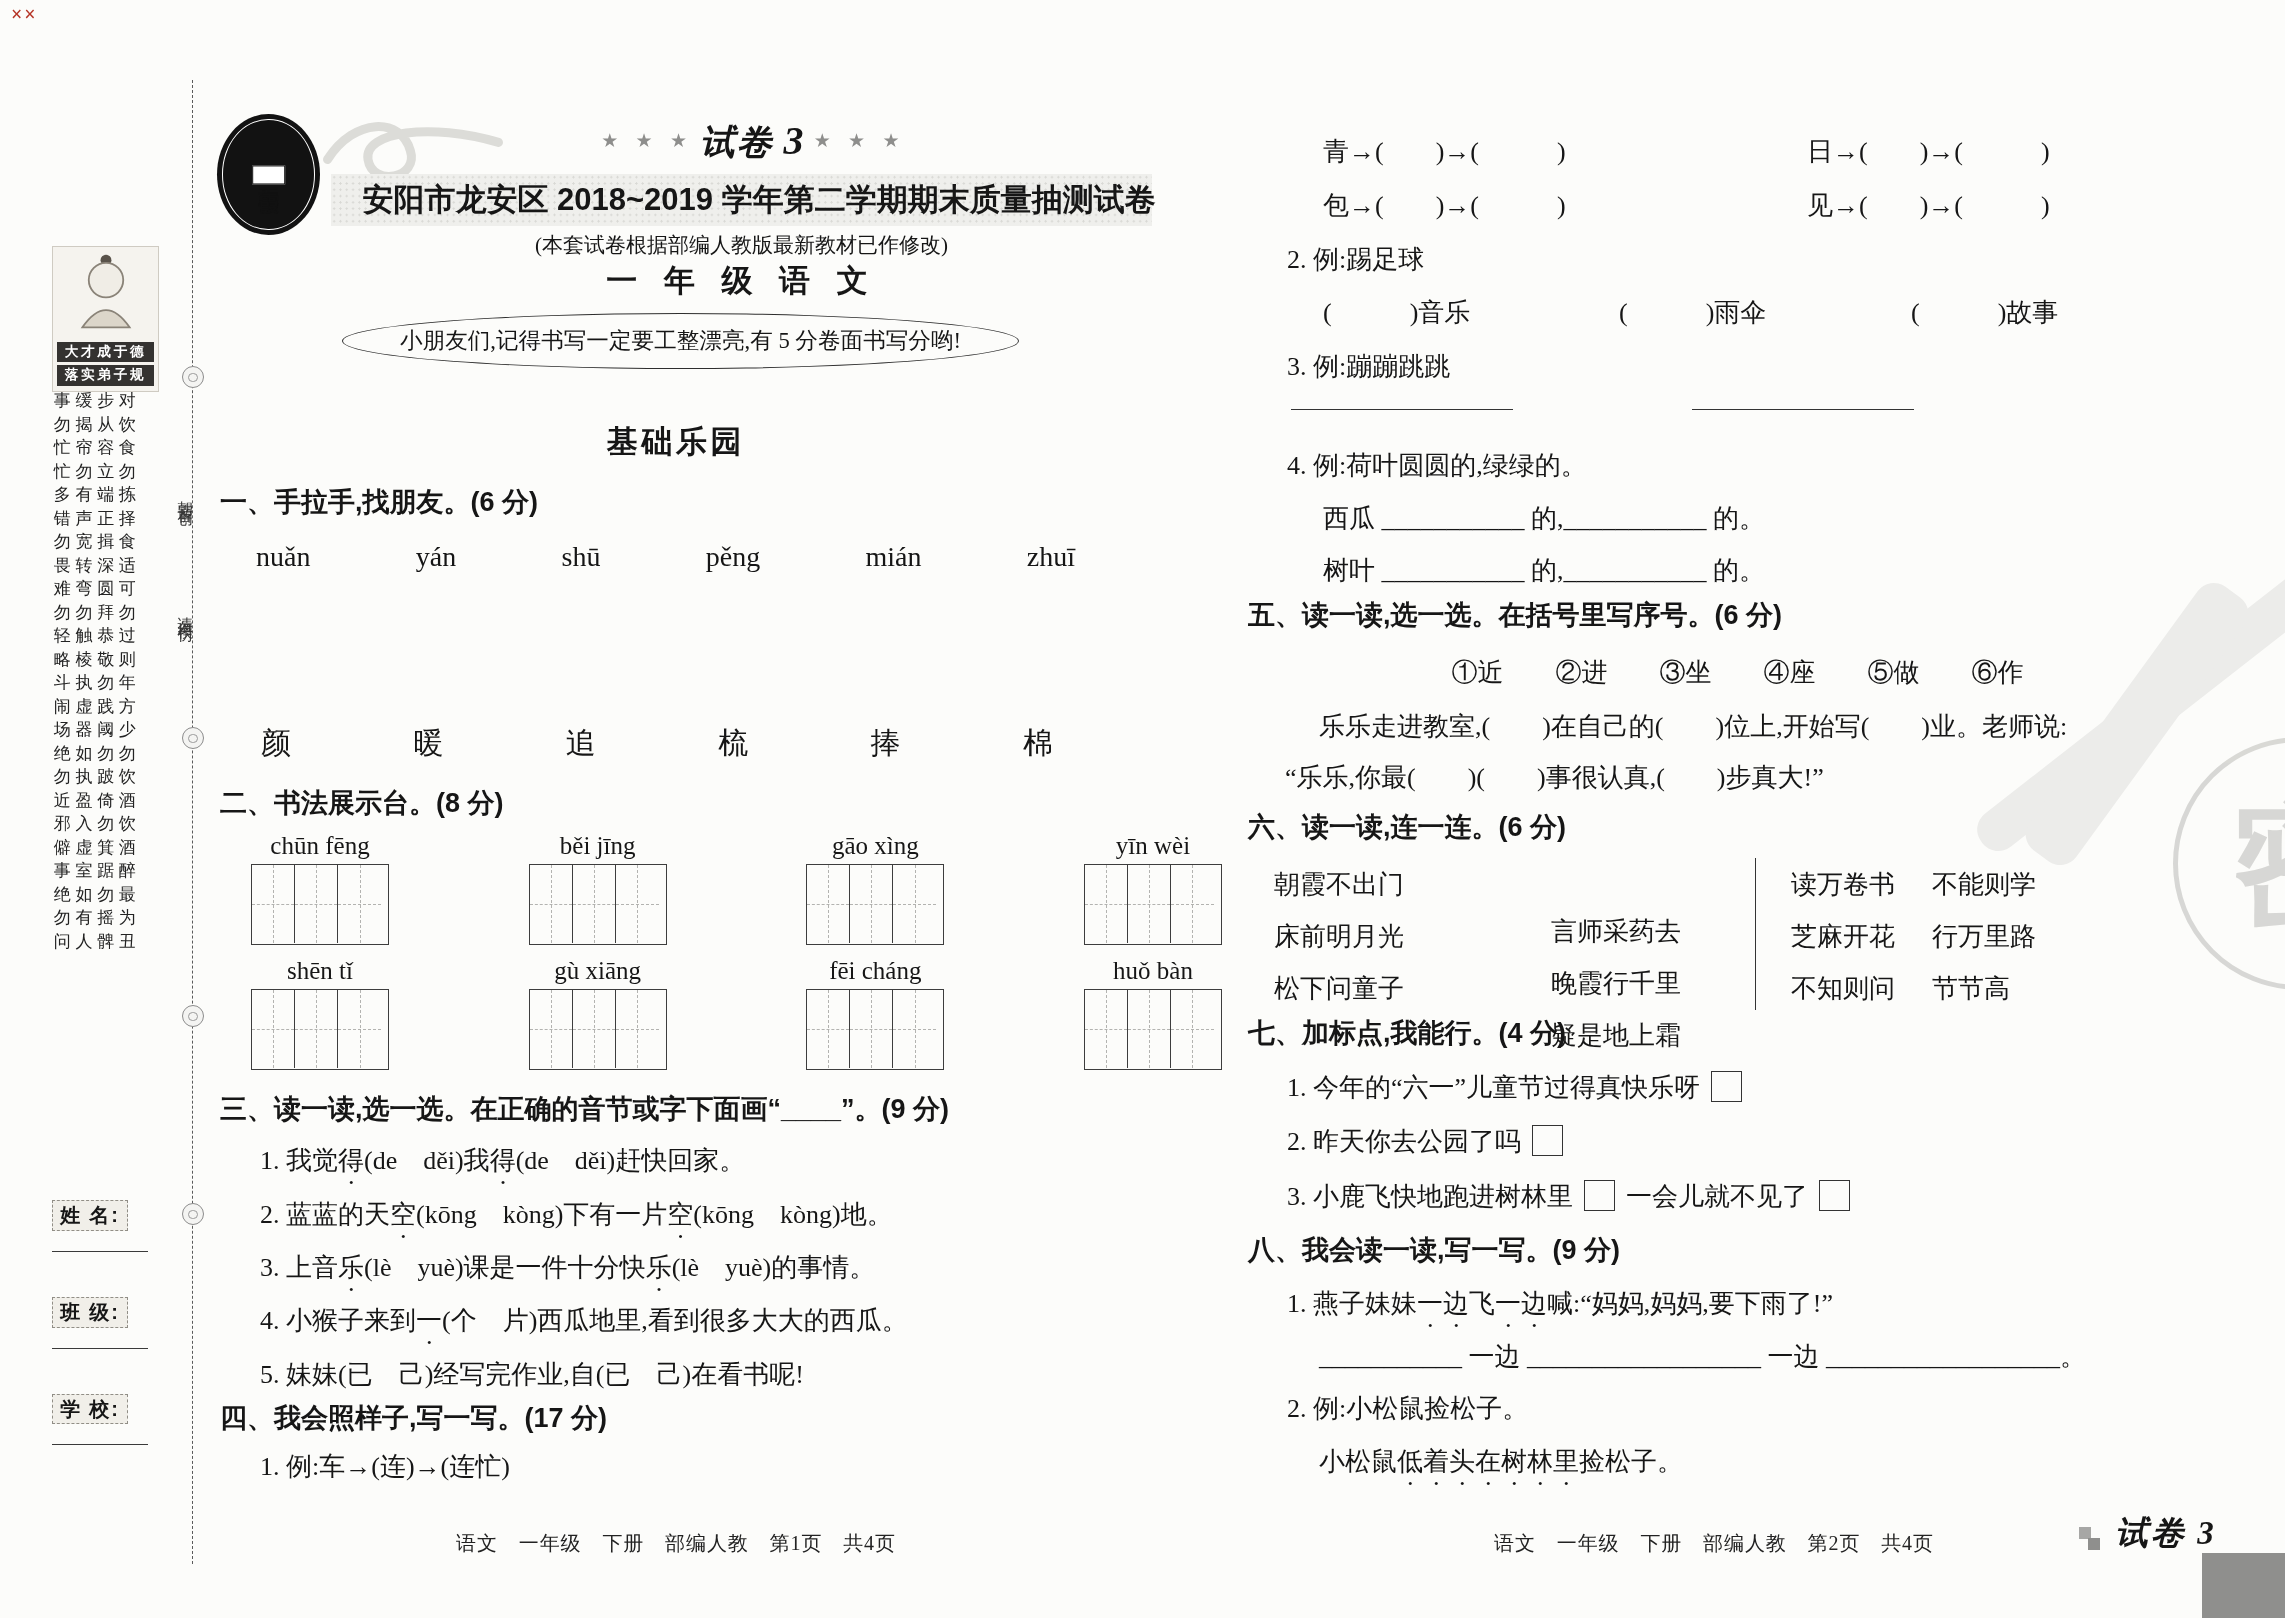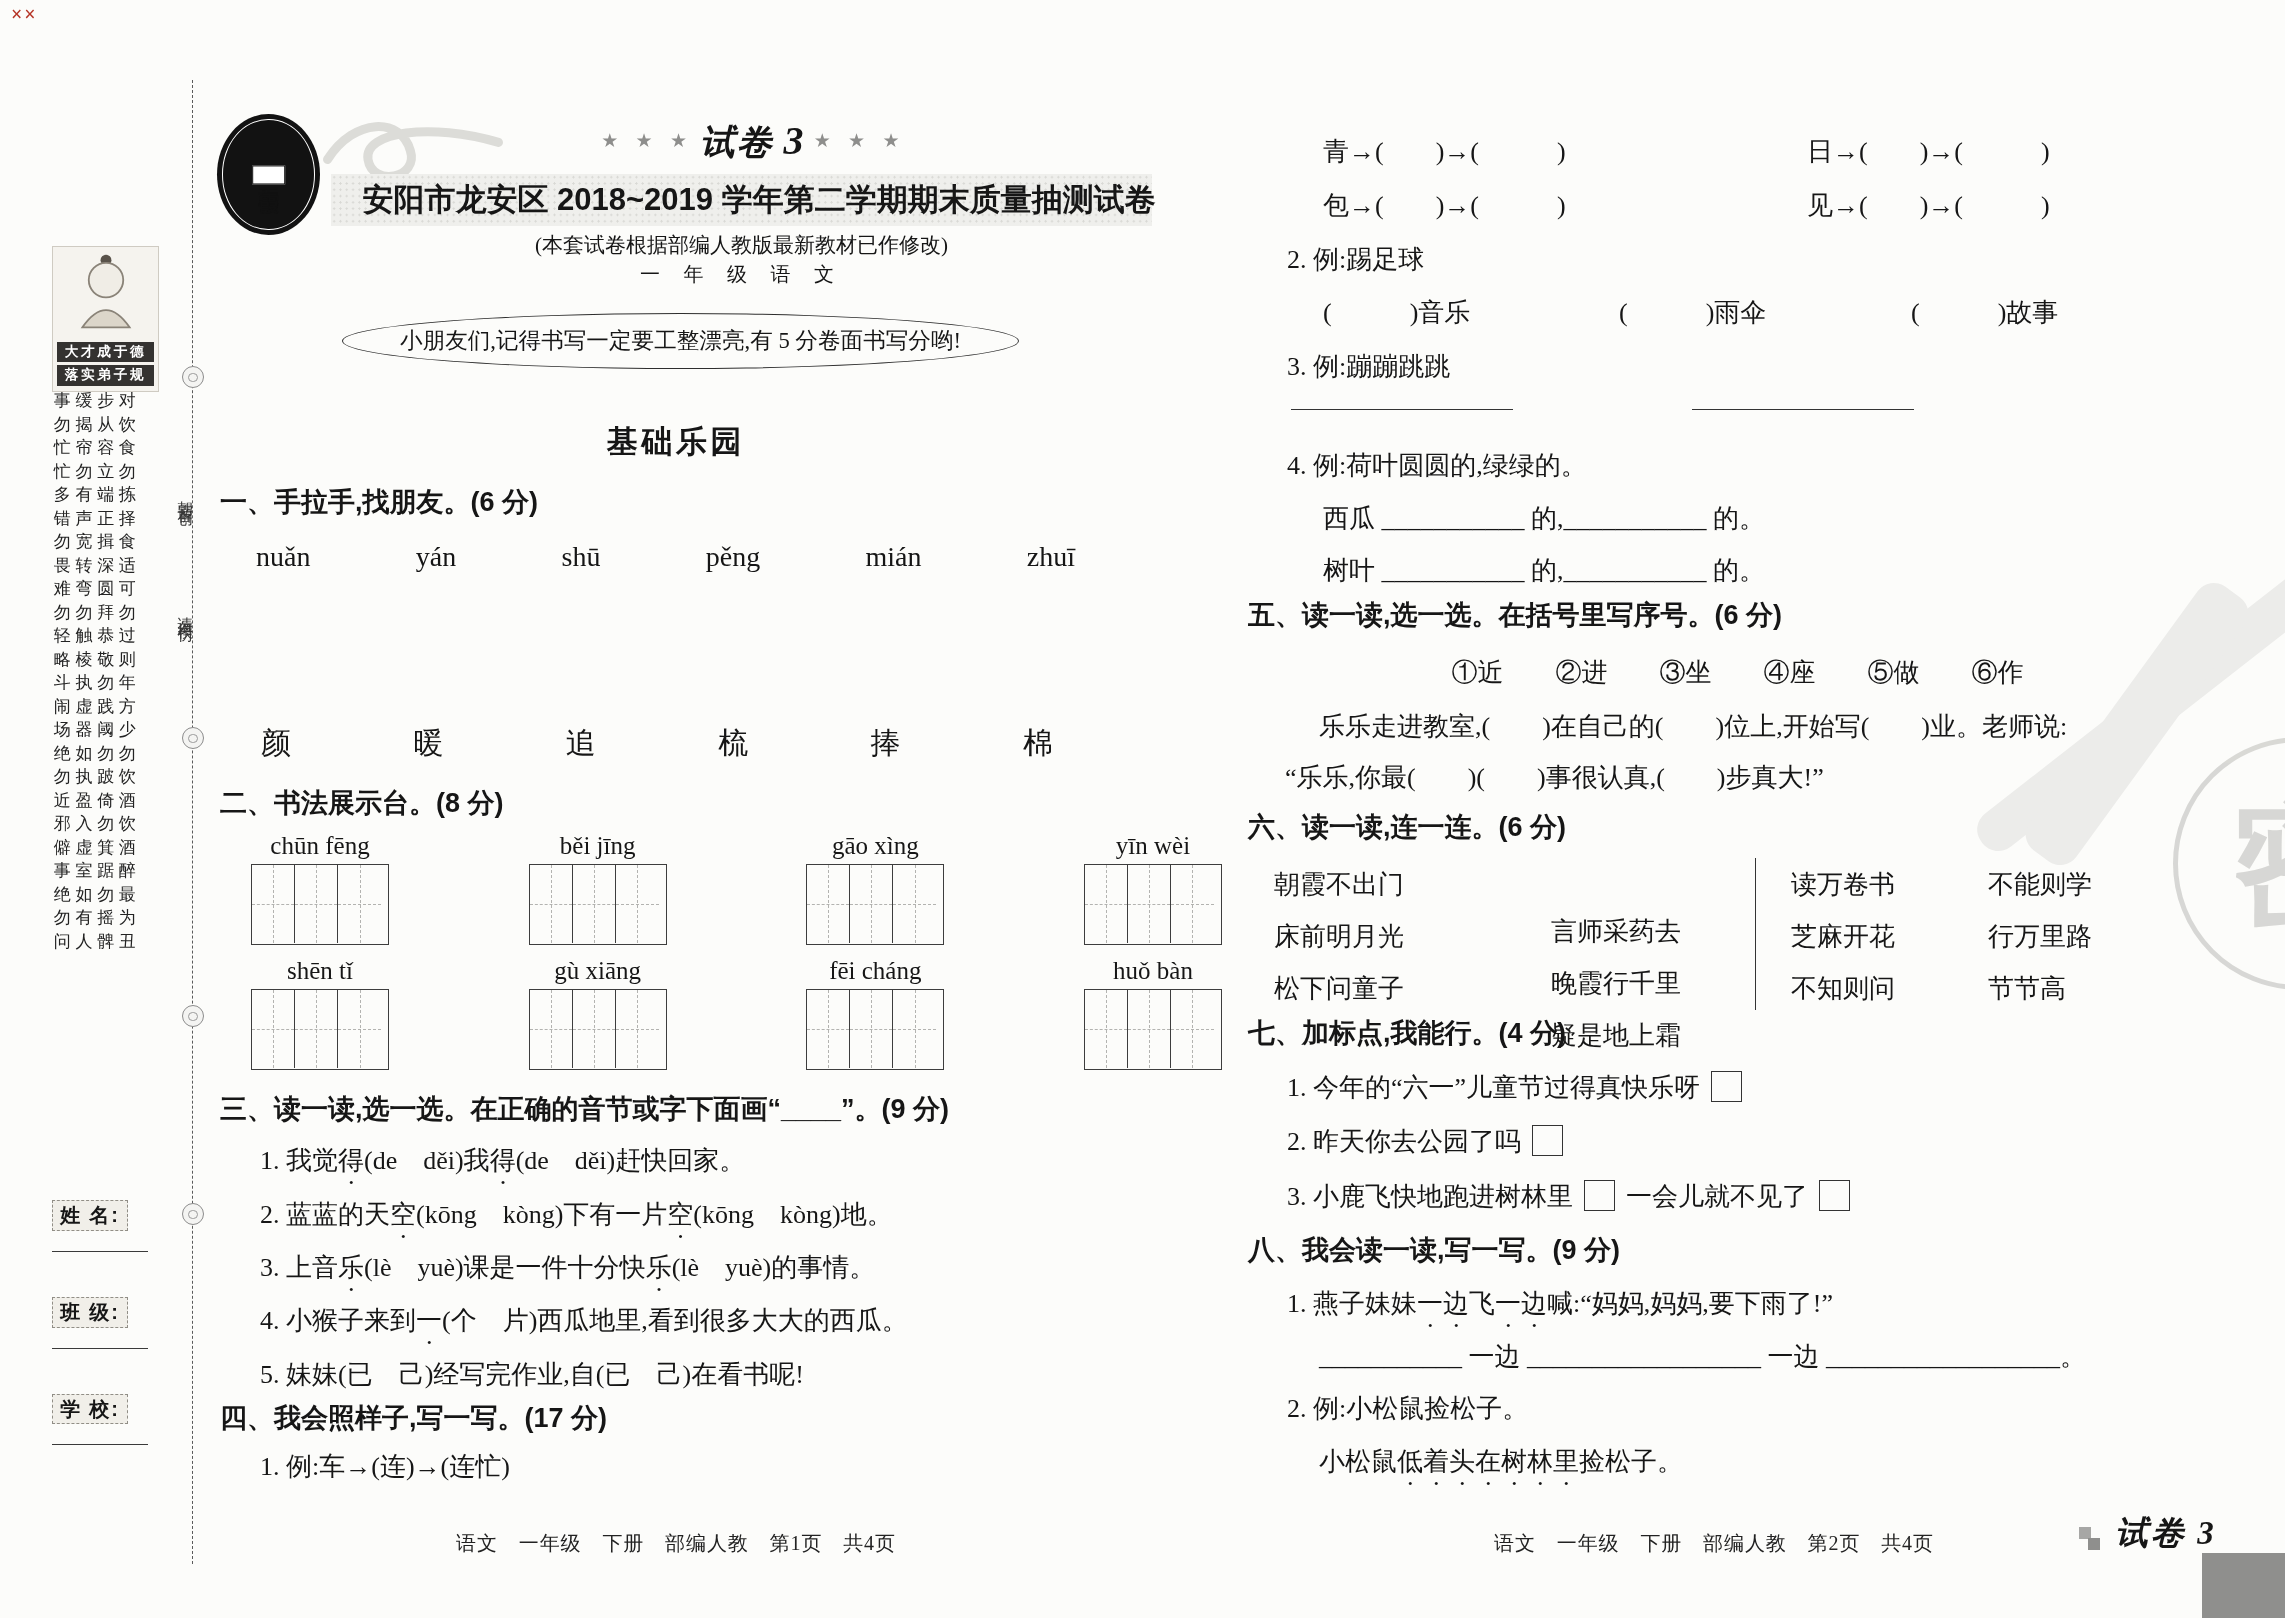--- a/index.html
+++ b/index.html
@@ -59,21 +59,21 @@
   .exam-tag { font-size:35px; font-weight:bold; font-style:italic; letter-spacing:1.8px; }
   .exam-no  { font-size:40px; font-weight:bold; font-style:italic; padding:0 3.6px; }
   .title-band { background:#efefec;
                 background-image:radial-gradient(#d9d9d5 1.1px, transparent 1.1px);
                 background-size:6.3px 6.3px;
                 display:flex; align-items:center; justify-content:center; }
   .page-title { font-family:"Liberation Sans","DejaVu Sans",sans-serif;
                 font-size:31px; font-weight:bold; white-space:nowrap; }
   .subtitle { font-size:21px; }
   .subject { font-family:"Liberation Sans","DejaVu Sans",sans-serif;
-             font-size:20px; font-weight:normal; letter-spacing:9px; }
+             font-size:31px; font-weight:bold; letter-spacing:9px; }
   .notice-oval { border:1.8px solid #2e2e2e; border-radius:50%;
                  display:flex; align-items:center; justify-content:center;
                  font-size:22.6px; white-space:nowrap; }
   .section-title { font-family:"Liberation Sans","DejaVu Sans",sans-serif;
                    font-size:31px; font-weight:bold; letter-spacing:3.6px; }
 
   
   .q-heading { font-family:"Liberation Sans","DejaVu Sans",sans-serif;
                font-size:27px; font-weight:bold; white-space:nowrap; }
   .body-line { font-size:26px; white-space:nowrap; }
@@ -368,21 +368,21 @@
       <div>晚霞行千里</div>
       <div>疑是地上霜</div>
     </div>
   <div class="abs q6-divider" style="left:1755px;top:858px;height:152px;"></div>
   <div class="abs q6-col" style="left:1791px;top:859px;">
 
   <div>读万卷书</div>
       <div>芝麻开花</div>
       <div>不知则问</div>
     </div>
-  <div class="abs q6-col" style="left:1988px;top:859px;">
+  <div class="abs q6-col" style="left:1932px;top:859px;">
 
   <div>不能则学</div>
       <div>行万里路</div>
       <div>节节高</div>
     </div>
 
   <div class="abs q-heading" style="left:1248px;top:1017px;">七、加标点,我能行。(4 分)</div>
   <div class="abs body-line" style="left:1287px;top:1071px;"><span>1. 今年的“六一”儿童节过得真快乐呀</span><span class="punct-box"></span></div>
   <div class="abs body-line" style="left:1287px;top:1125px;"><span>2. 昨天你去公园了吗</span><span class="punct-box"></span></div>
   <div class="abs body-line" style="left:1287px;top:1180px;"><span>3. 小鹿飞快地跑进树林里</span><span class="punct-box"></span><span>一会儿就不见了</span><span class="punct-box"></span></div>

